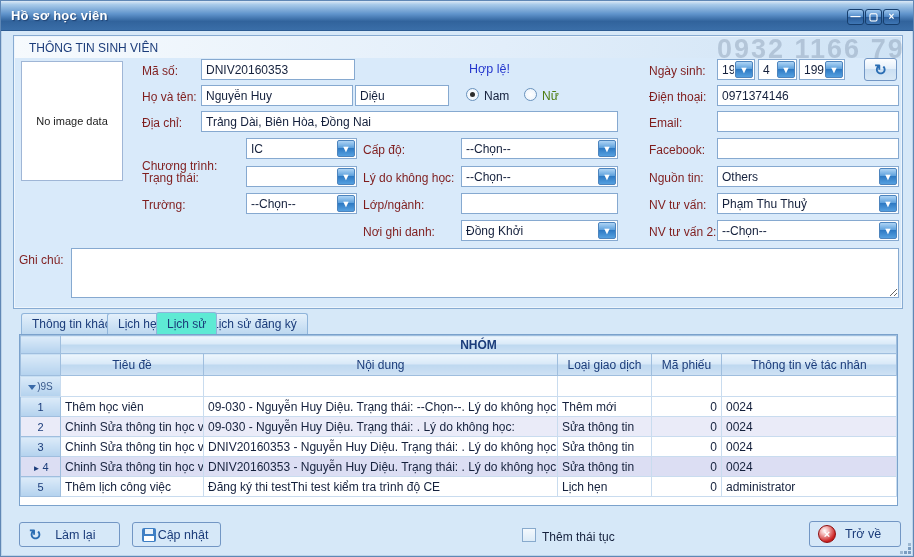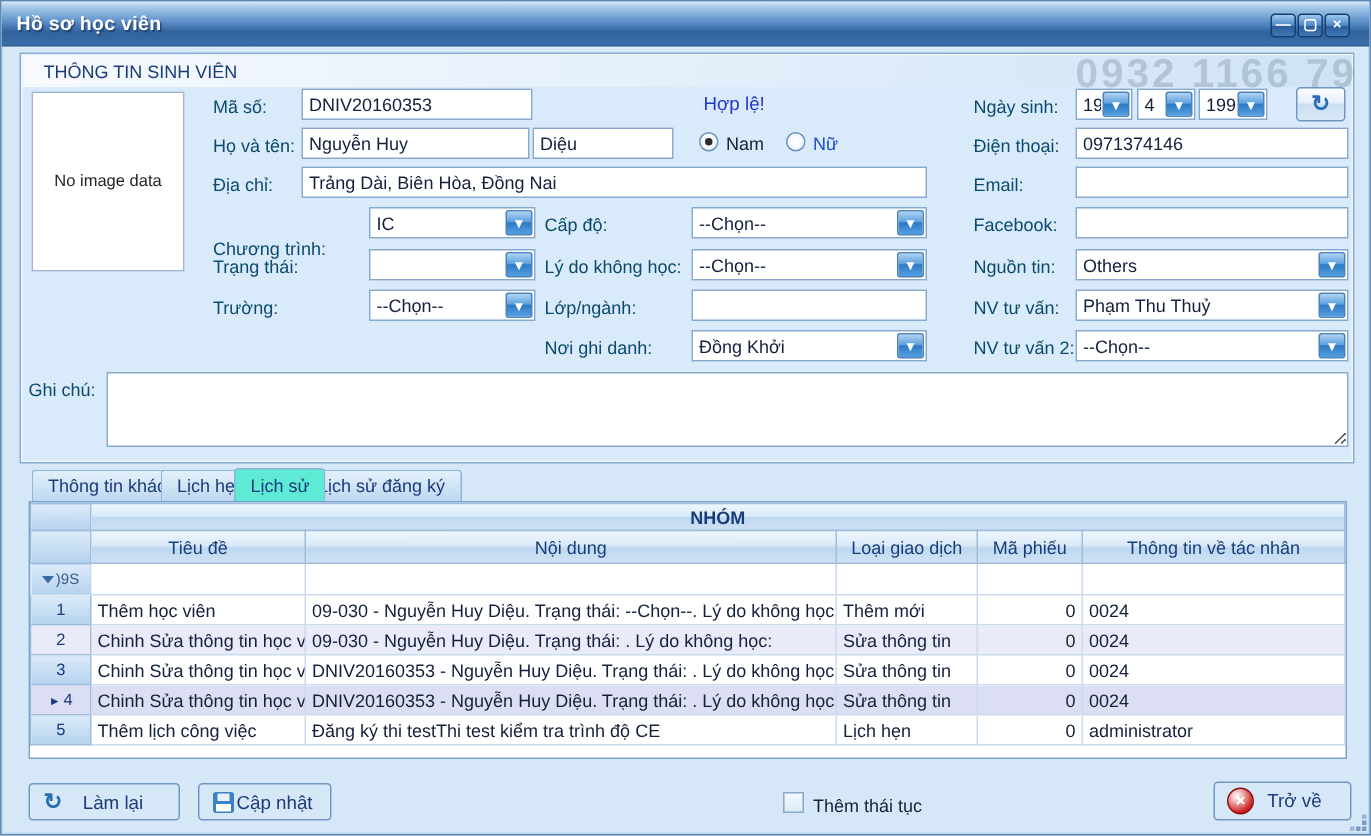--- a/index.html
+++ b/index.html
@@ -33,21 +33,21 @@
   
   .groupbox {
     position:absolute; left:12px; top:34px; width:890px; height:274px;
     background:#d9eafa; border:1px solid #87abd2; box-shadow: inset 0 0 0 1px #eef5fc;
   }
   .groupbox-title {
     position:absolute; left:1px; right:1px; top:1px; height:21px; padding:4px 0 0 14px;
     background:linear-gradient(100deg,#f6fafd 0%, #e2eefa 55%, #cfe3f5 100%);
     color:#1b3c7a; font-size:12px;
   }
-  .lbl { position:absolute; color:#0c4a6e; font-size:12px; white-space:nowrap; }
+  .lbl { position:absolute; color:#7f1d1d; font-size:12px; white-space:nowrap; }
   .tbox, .tarea {
     position:absolute; height:21px; background:#fff; border:1px solid #86a9d0;
     font-family:"Liberation Sans",sans-serif; font-size:12px; color:#14203c; padding:0 4px; outline:none;
   }
   .combo { position:absolute; height:21px; background:#fff; border:1px solid #86a9d0; display:flex; cursor:pointer; }
   .combo .ctext { flex:1; font-size:12px; color:#14203c; padding:3px 2px 0 4px; white-space:nowrap; overflow:hidden; }
   .combo .cbtn {
     width:18px; margin:1px; border-radius:2px; border:1px solid #4d84bd;
     background:linear-gradient(#aed4f5 0%, #5ea1dd 45%, #2e7ac4 50%, #55a0e0 100%);
     color:#fff; font-size:9px; text-align:center; line-height:17px;
@@ -173,21 +173,21 @@
   <div class="iconbtn" style="left:863px;top:57px;width:33px;height:23px">
     <span class="refresh-glyph">↻</span>
   </div>
 
   <span class="lbl" style="left:141px;top:89px">Họ và tên:</span>
   <input class="tbox" style="left: 200px; top: 84px; width: 152px;" value="Nguyễn Huy">
   <input class="tbox" style="left: 354px; top: 84px; width: 94px;" value="Diệu">
   <span class="radio checked" style="left:465px;top:87px"></span>
   <span class="lbl" style="left:483px;top:88px;color:#14203c">Nam</span>
   <span class="radio" style="left:523px;top:87px"></span>
-  <span class="lbl" style="left:541px;top:88px;color:#1d4ed8">Nữ</span>
+  <span class="lbl" style="left:541px;top:88px;color:#4d7c0f">Nữ</span>
 
   <span class="lbl" style="left:648px;top:89px">Điện thoại:</span>
   <input class="tbox" style="left: 716px; top: 84px; width: 182px;" value="0971374146">
 
   <span class="lbl" style="left:141px;top:115px">Địa chỉ:</span>
   <input class="tbox" style="left: 200px; top: 110px; width: 417px;" value="Trảng Dài, Biên Hòa, Đồng Nai">
   <span class="lbl" style="left:648px;top:115px">Email:</span>
   <input class="tbox" style="left: 716px; top: 110px; width: 182px;" value="">
 
   <span class="lbl" style="left:141px;top:158px">Chương trình:</span>

